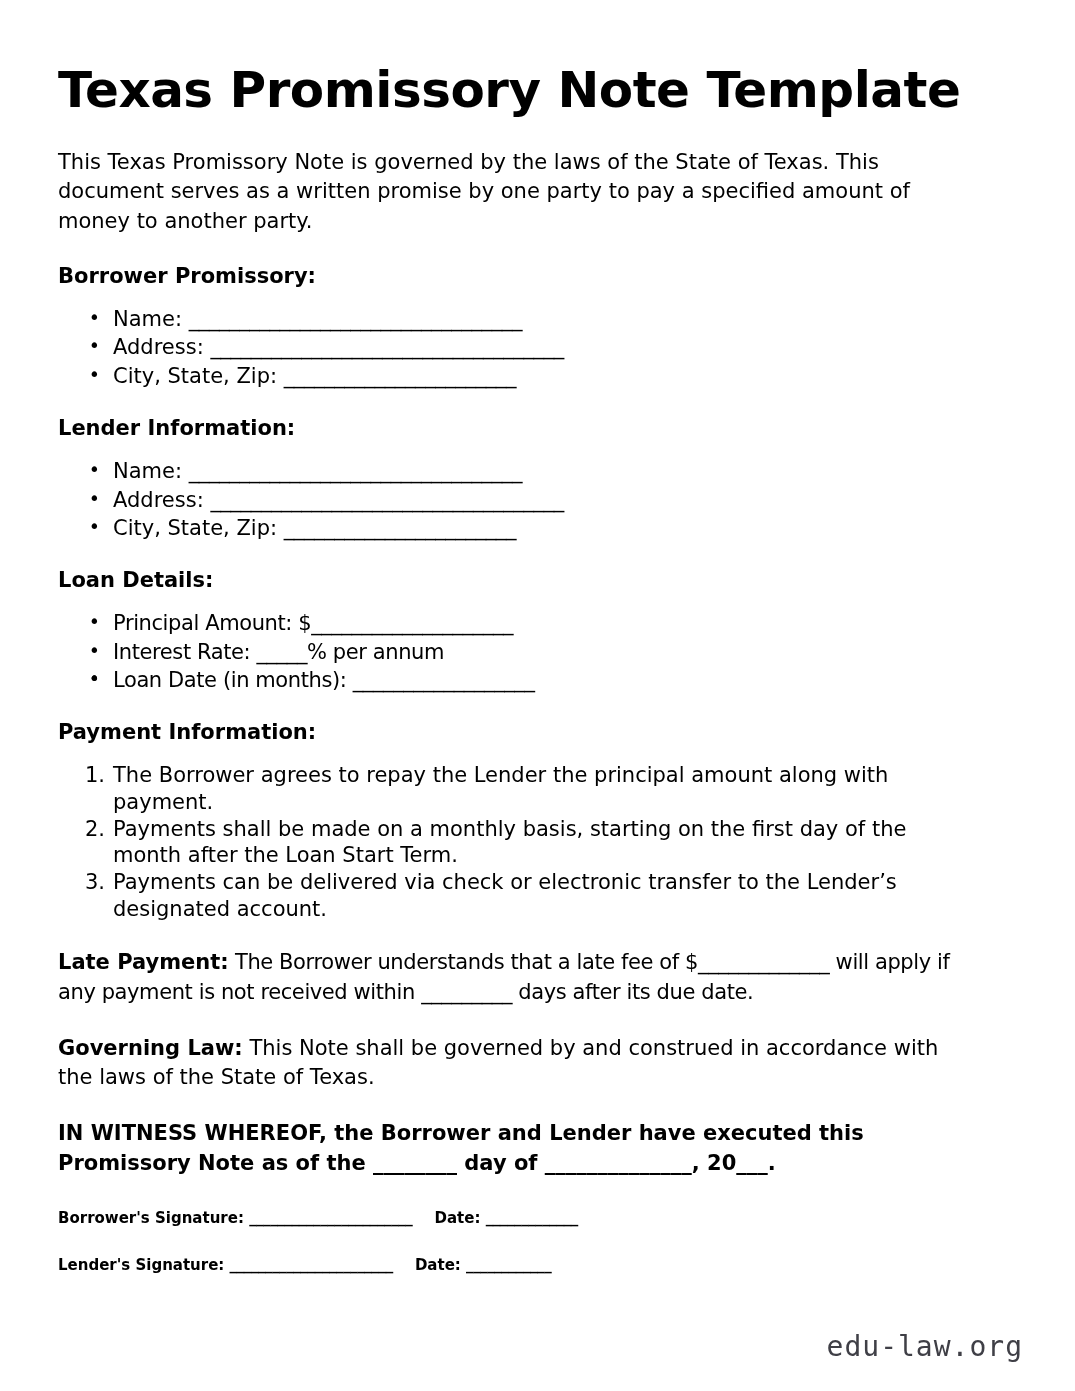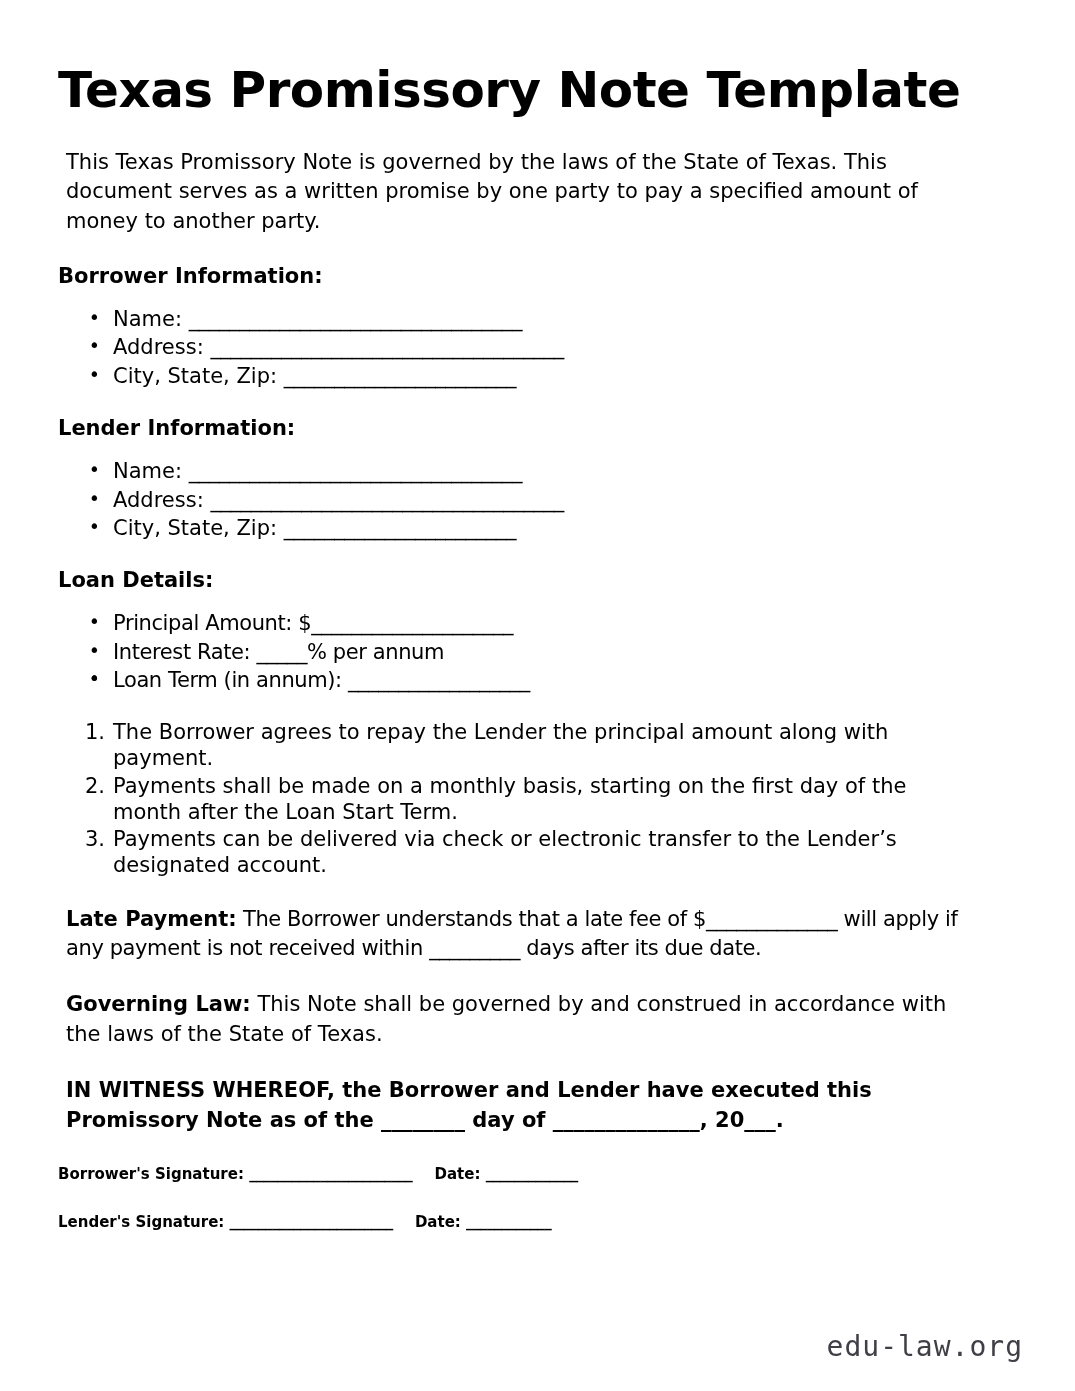--- a/index.html
+++ b/index.html
@@ -23,21 +23,21 @@
   .doc-title {
     font-size: 50px;
     font-weight: bold;
     line-height: 1.15;
     letter-spacing: -0.5px;
     margin: 0 0 28px 0;
   }
   .para {
     font-size: 21px;
     line-height: 1.42;
-    margin: 0 0 26px 8px;
+    margin: 0 0 26px 0;
     max-width: 945px;
   }
   .section-heading {
     font-size: 21px;
     font-weight: bold;
     margin: 0 0 16px 0;
     line-height: 1.3;
   }
   ul.fields, ol.steps {
     margin: 0 0 26px 0;
@@ -102,21 +102,21 @@
 </style>
 </head>
 <body>
 
 <div class="page">
 
   <h1 class="doc-title">Texas Promissory Note Template</h1>
 
   <p class="para">This Texas Promissory Note is governed by the laws of the State of Texas. This document serves as a written promise by one party to pay a specified amount of money to another party.</p>
 
-  <h2 class="section-heading">Borrower Information:</h2>
+  <h2 class="section-heading">Borrower Promissory:</h2>
   <ul class="fields">
     <li>
       <span class="marker">•</span>
       <span>Name:</span>
       <span class="blank">_________________________________</span>
     </li>
     <li>
       <span class="marker">•</span>
       <span>Address:</span>
       <span class="blank">___________________________________</span>
@@ -155,24 +155,25 @@
     </li>
     <li>
       <span class="marker">•</span>
       <span class="blank">Interest Rate: _____% per annum</span>
     </li>
     <li>
       <span class="marker">•</span>
     </li>
     <li>
       <span class="marker">•</span>
-      <span class="blank">Loan Term (in annum): __________________</span>
+      <span class="blank">Loan Date (in months): __________________</span>
     </li>
   </ul>
 
+  <h2 class="section-heading">Payment Information:</h2>
   <ol class="steps">
     <li>
       <span class="marker">1.</span>
       <span>The Borrower agrees to repay the Lender the principal amount along with payment.</span>
     </li>
     <li>
       <span class="marker">2.</span>
       <span>Payments shall be made on a monthly basis, starting on the first day of the month after the Loan Start Term.</span>
     </li>
     <li>

